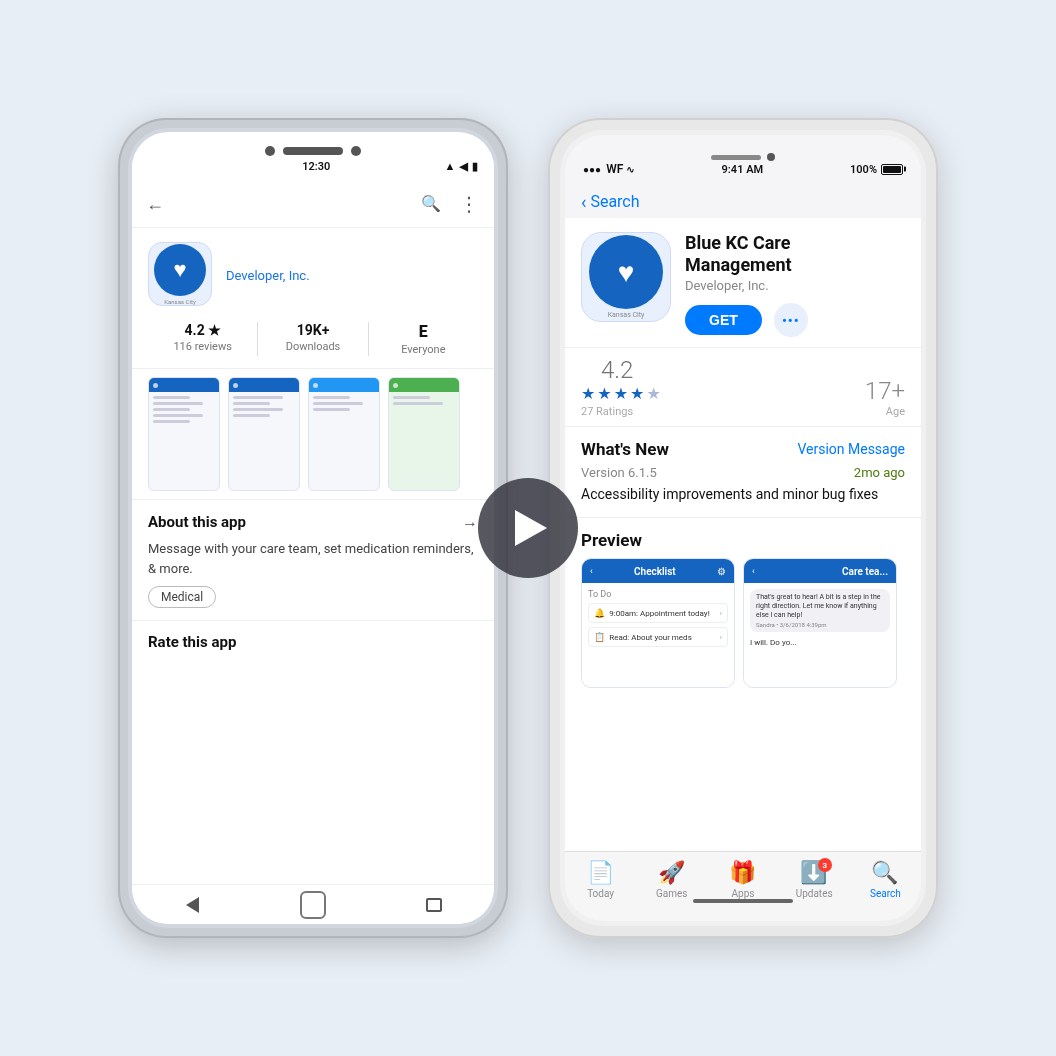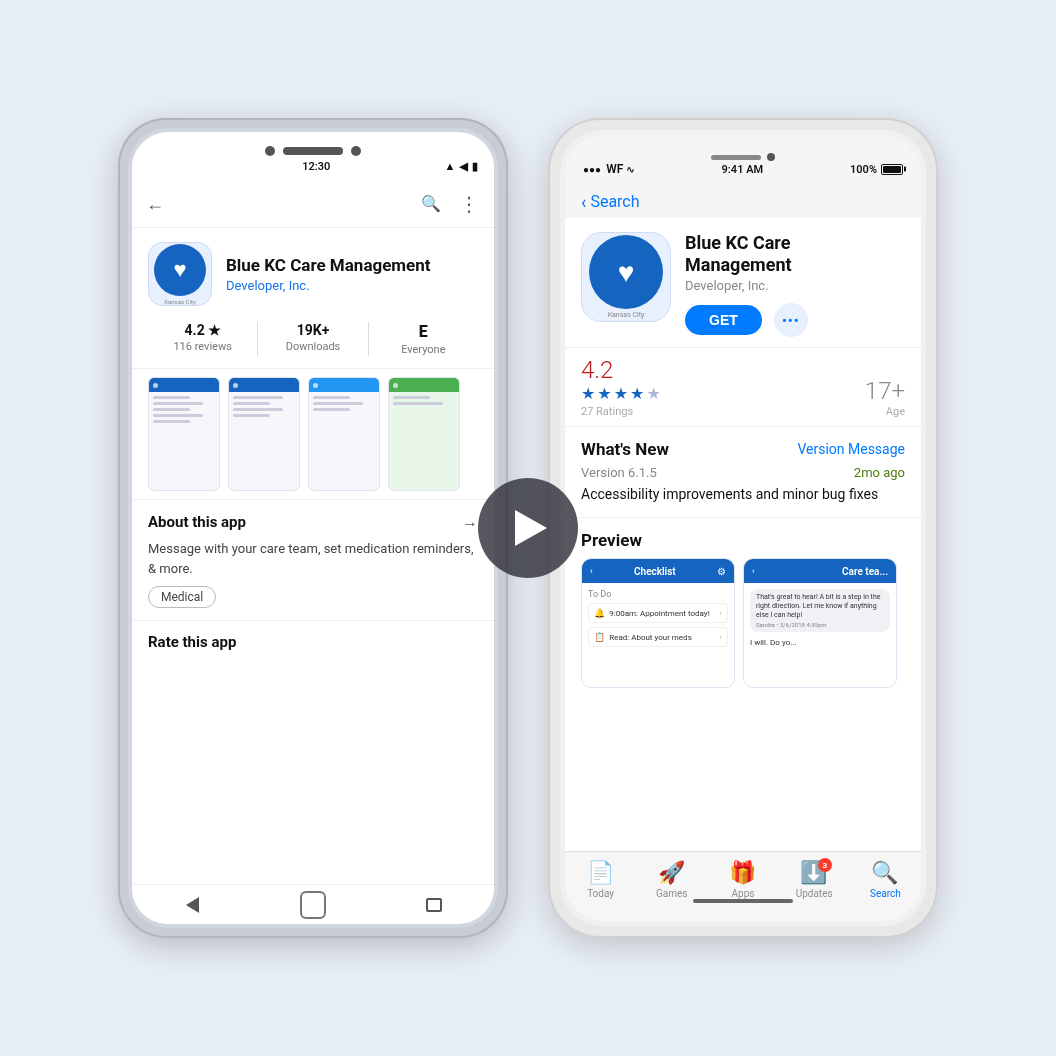--- a/index.html
+++ b/index.html
@@ -472,21 +472,21 @@
     
     .ios-ratings-row {
       display: flex;
       justify-content: space-between;
       align-items: flex-end;
       padding: 8px 16px;
       border-top: 1px solid #eee;
       flex-shrink: 0;
     }
     .ios-rating-left { }
-    .ios-rating-num { font-size: 24px; font-weight: 300; color: #b91c1c; }
+    .ios-rating-num { font-size: 24px; font-weight: 300; color: #737373; margin-left: 20px; }
     .ios-stars { display: flex; gap: 2px; }
     .ios-star { color: #1565c0; font-size: 16px; }
     .ios-star.half { color: #aab8d8; }
     .ios-rating-count { font-size: 11px; color: #aaa; margin-top: 2px; }
     .ios-rating-right { text-align: right; }
     .ios-age-num { font-size: 24px; font-weight: 300; color: #888; }
     .ios-age-label { font-size: 11px; color: #aaa; }
 
     
     .ios-whats-new {
@@ -687,21 +687,20 @@
         <div class="app-header">
           <div class="app-icon-android">
             <div class="app-icon-wrap">
               <div class="app-icon-inner">
                 <span>♥</span>
               </div>
               <div class="kc-label">Kansas City</div>
             </div>
           </div>
           <div class="app-info">
-            <div class="app-title-android">Blue KC Care Management</div>
             <div class="app-developer-android">Developer, Inc.</div>
           </div>
         </div>
 
         <div class="stats-row">
           <div class="stat-item">
             <div class="stat-value">4.2 ★</div>
             <div class="stat-label">116 reviews</div>
           </div>
           <div class="stat-item">

